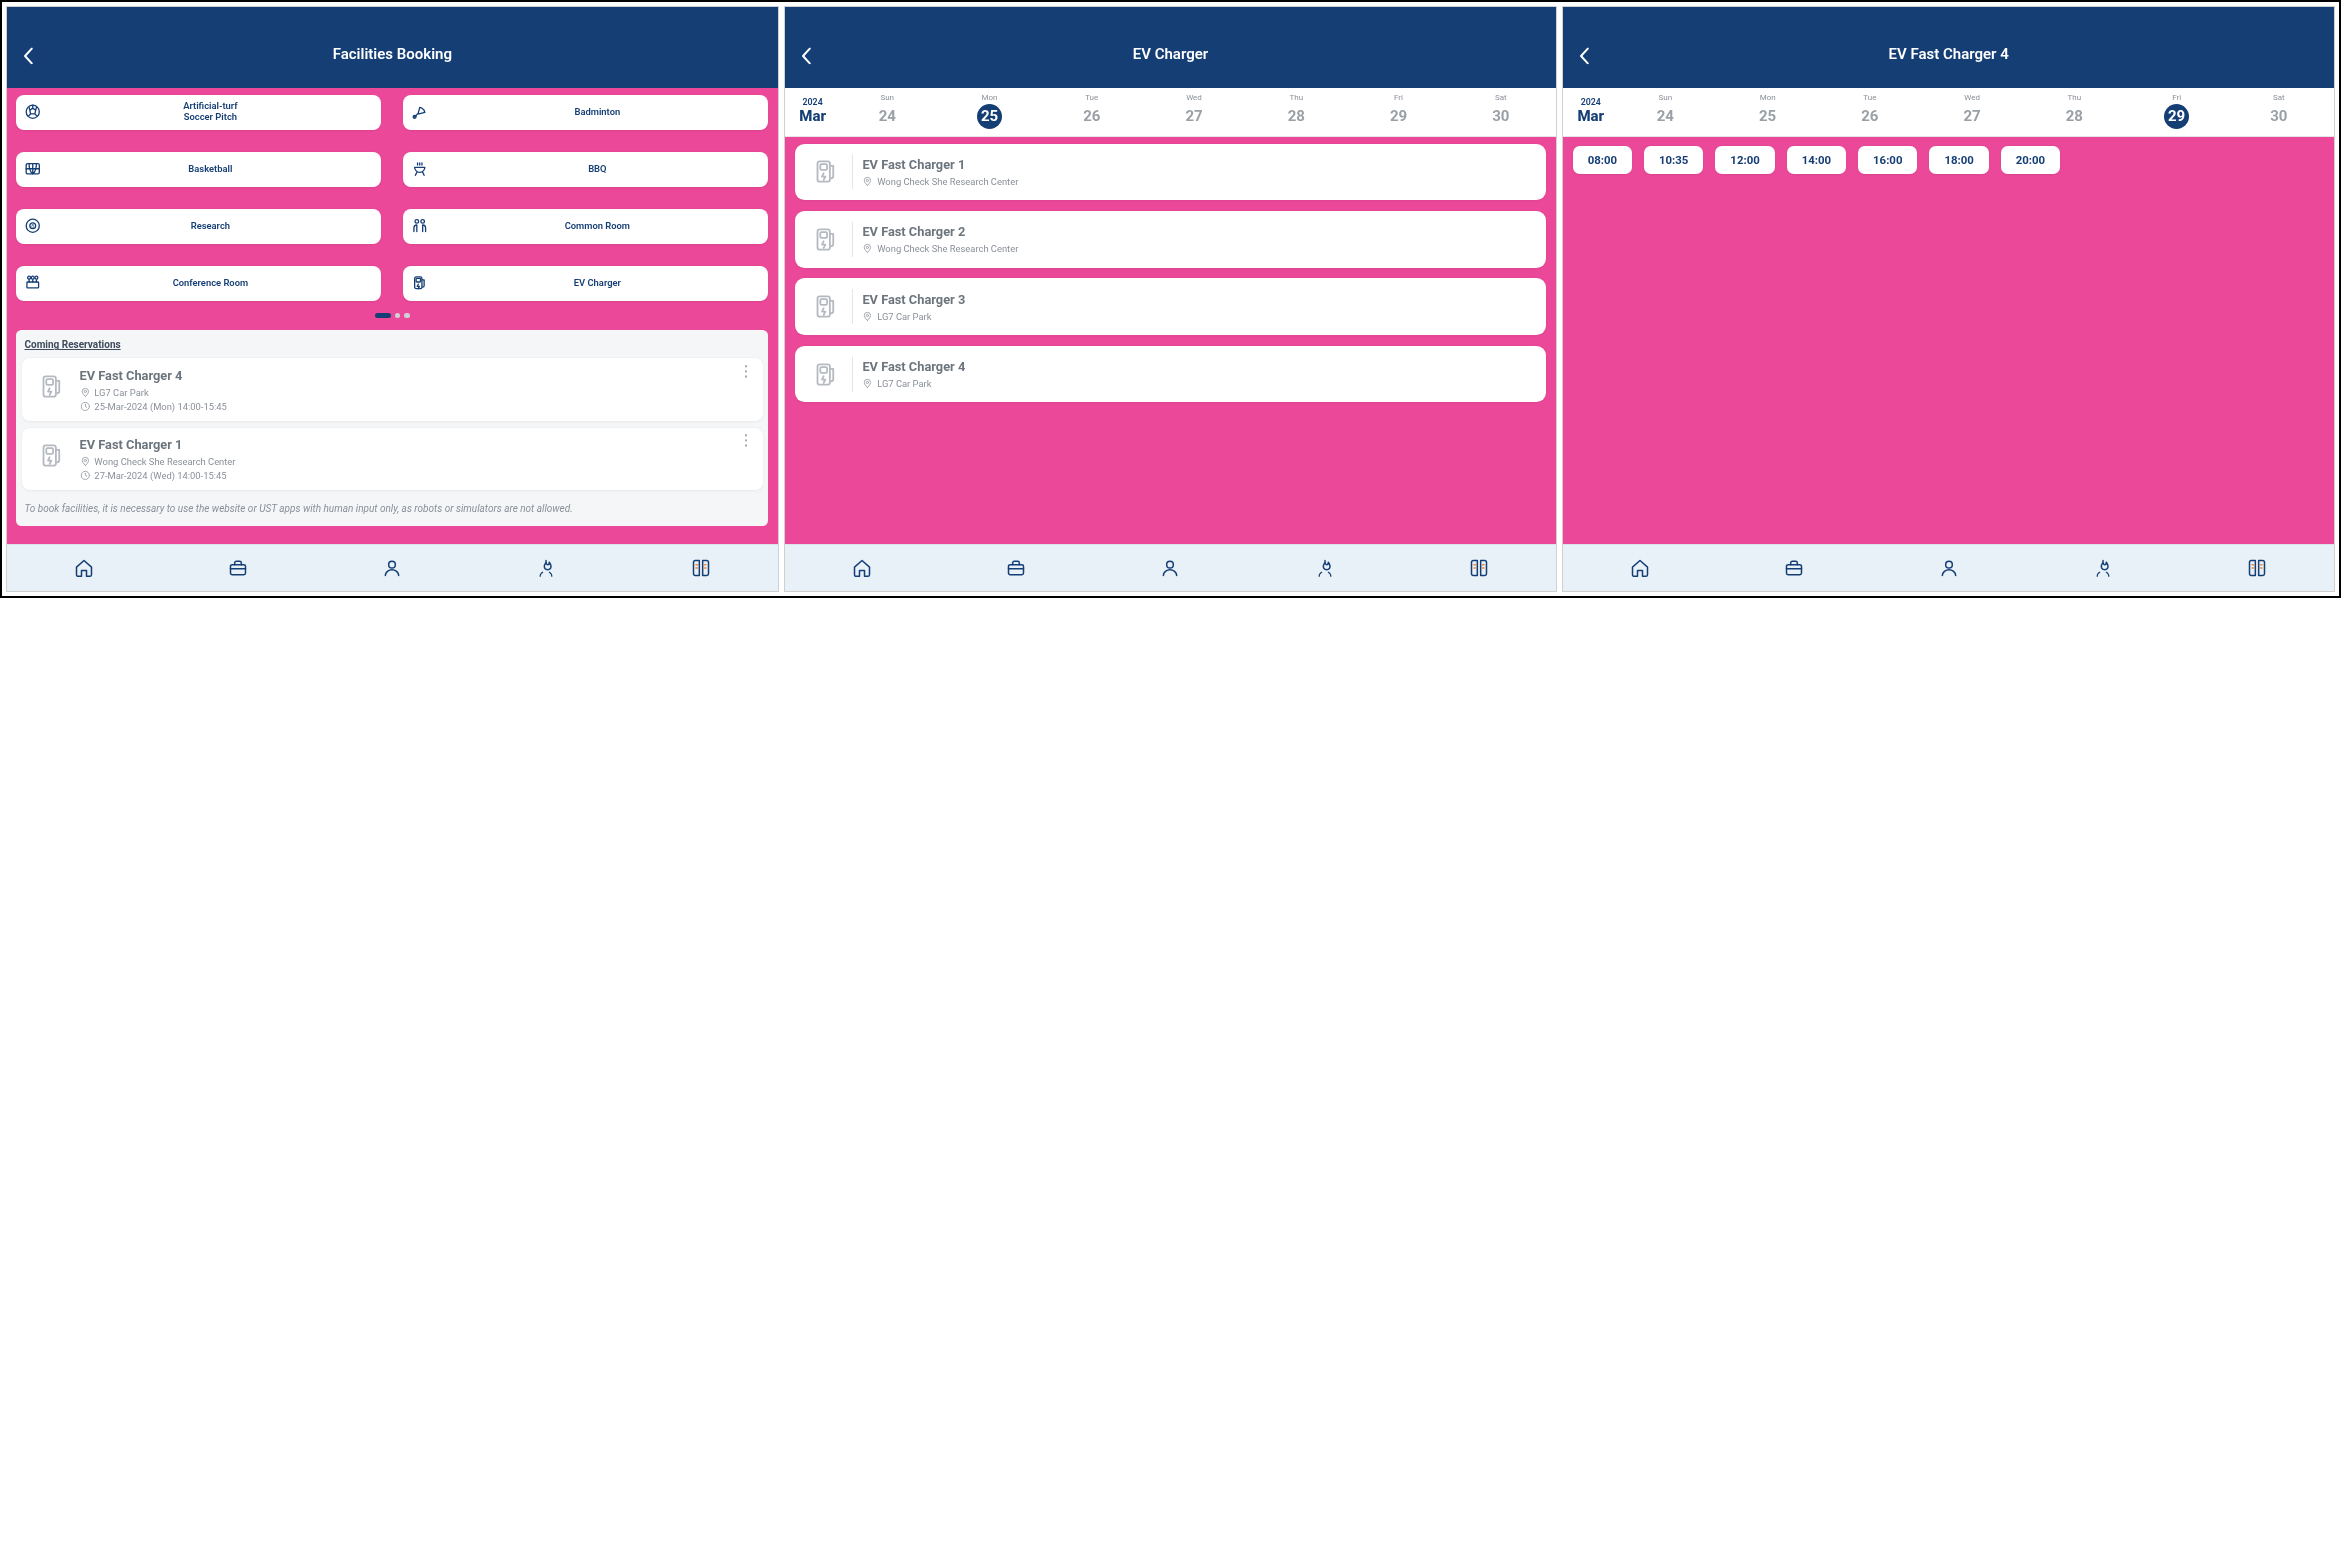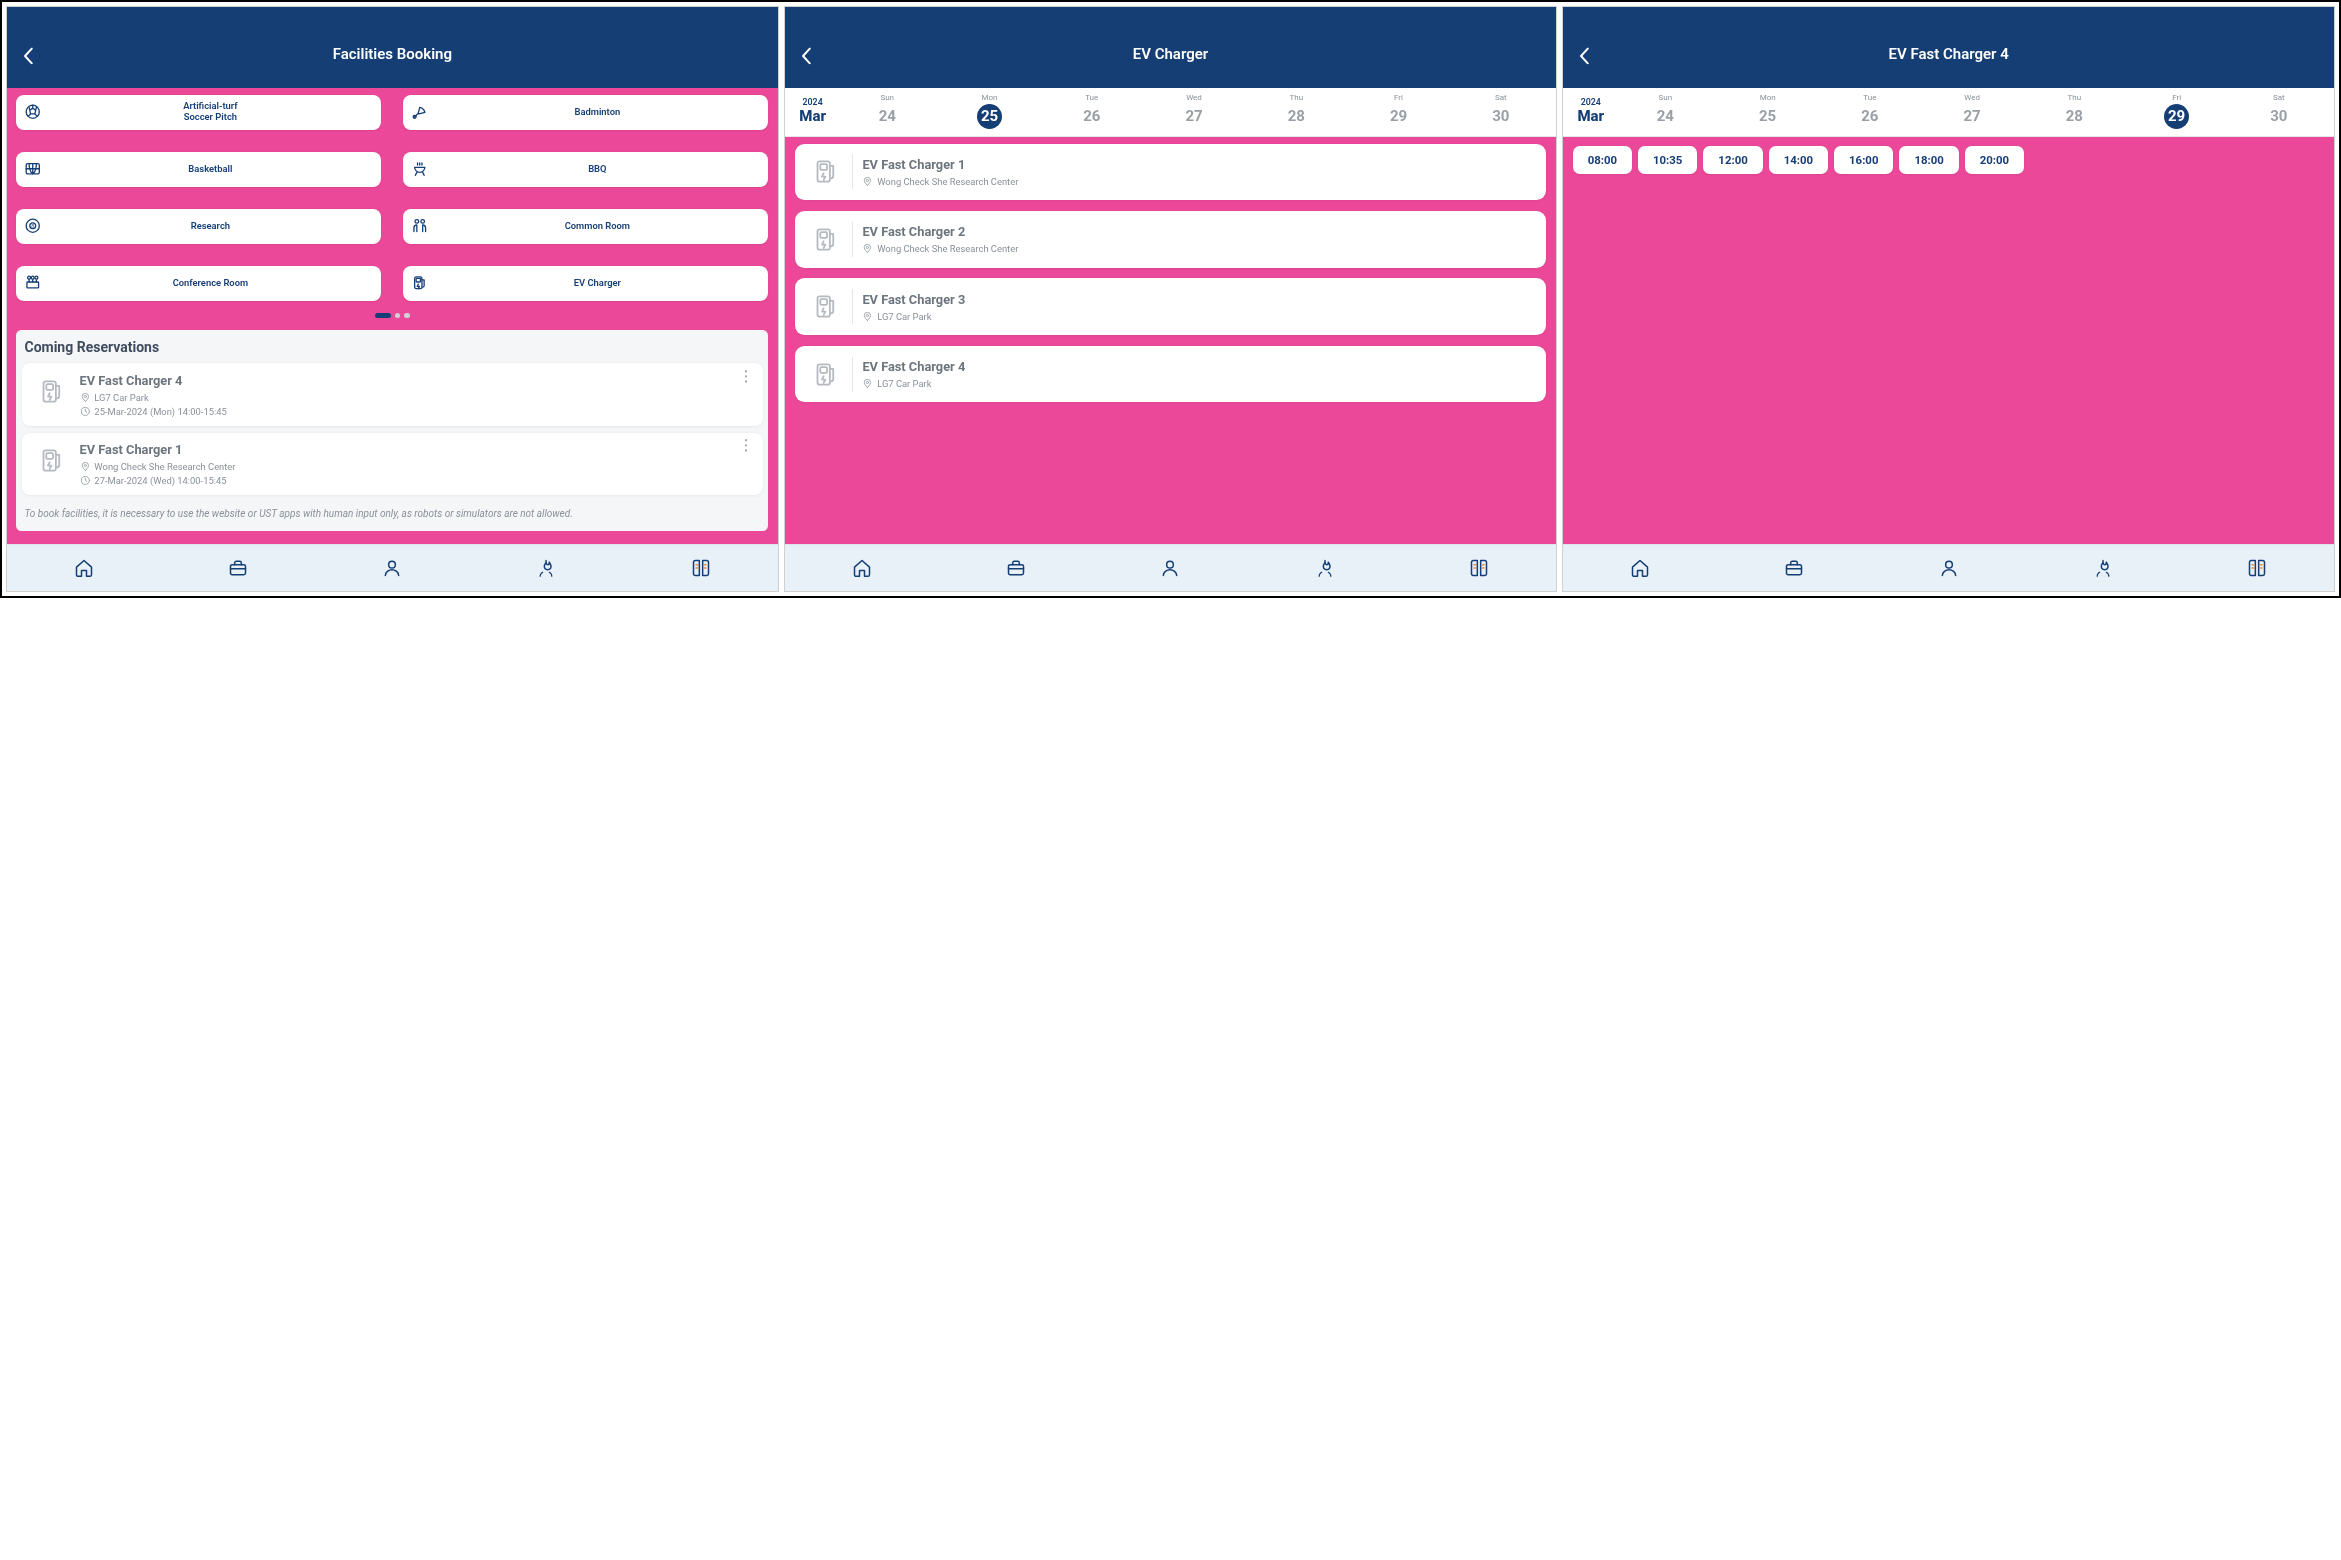--- a/index.html
+++ b/index.html
@@ -88,23 +88,24 @@
     width: 16px; border-radius: 2.7px; background: #153e75;
   }
   .coming-wrap {
     background: #f5f6f8;
     border-radius: 5.4px;
     padding: 9.4px 5.4px;
   }
   .coming-title {
     color: #3e4c5e;
     font-weight: 700;
-    font-size: 14px;
+    font-size: 10px;
     margin-bottom: 8px;
     padding-left: 2.7px;
+    text-decoration: underline;
   }
   .res-card {
     background: #fff;
     border-radius: 8px;
     box-shadow: 0 0.7px 2.7px rgba(0,0,0,0.06);
     padding: 9.4px;
     display: flex;
     align-items: flex-start;
     margin-bottom: 6.7px;
     position: relative;
@@ -161,21 +162,21 @@
   .charger-iconcol {
     width:43px; display:flex; justify-content:center;
   }
   .charger-divider {
     width:0.7px; height:35px; background:#e4e5e8; margin:0 9.4px 0 4px;
   }
   .charger-body {}
   .charger-name { font-size:12.8px; font-weight:700; color:#6c757d; }
   .charger-loc { display:flex;align-items:center;gap:4px;color:#8a9099;font-size:9.4px;margin-top:4px; }
   
-  .slot-wrap { display:flex; flex-wrap:wrap; gap:6px; padding-top:2.7px; }
+  .slot-wrap { display:flex; flex-wrap:wrap; gap:12px; padding-top:2.7px; }
   .slot {
     background:#fff; border-radius:6.7px; box-shadow:0 0.7px 2px rgba(0,0,0,0.08);
     padding: 6.7px 15px; font-size:11.4px; font-weight:700; color:#153e75; cursor:pointer;
     min-width: 57px; text-align:center;
   }
   .reserve-btn {
     position:absolute; left:50%; transform:translateX(-50%);
     bottom: 59px;
     width: 72%;
     background:#b8bdc4; color:#fff; font-size:11.4px; font-weight:500;

